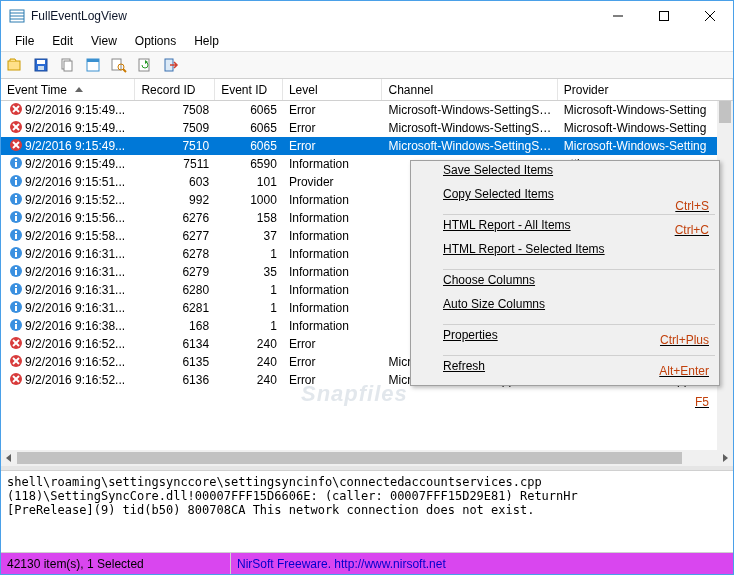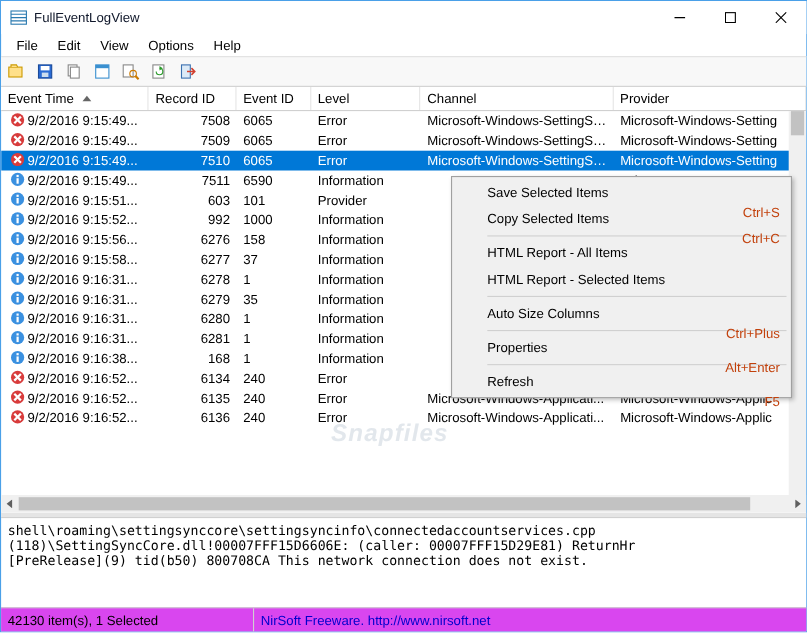--- a/index.html
+++ b/index.html
@@ -18,37 +18,37 @@
 .gridheader { display: flex; height: 22px; border-bottom: 1px solid #d0d0d0; background: #fff; }
 .gh { border-right: 1px solid #e5e5e5; padding: 3px 6px; color: #000; display: flex; align-items: center; gap: 4px; overflow: hidden; white-space: nowrap; }
 .gh.sorted::after { content: ''; width: 0; height: 0; border-left: 4px solid transparent; border-right: 4px solid transparent; border-bottom: 5px solid #666; margin-left: 4px; }
 .gridbody { flex: 1; overflow: hidden; position: relative; }
 .row { display: flex; height: 18px; align-items: center; }
 .row.selected { background: #0078d7; color: #fff; }
 .cell { padding: 1px 6px; overflow: hidden; white-space: nowrap; text-overflow: ellipsis; font-size: 12px; }
 .iconcell { width: 16px; height: 16px; margin-left: 2px; flex-shrink: 0; }
 .col-time { width: 135px; display: flex; align-items: center; }
 .col-rec { width: 80px; text-align: right; }
-.col-evt { width: 68px; }
+.col-evt { width: 68px; text-align: right; }
 .col-level { width: 100px; }
 .col-chan { width: 176px; }
 .col-prov { width: 176px; }
 .vscroll { position: absolute; right: 0; top: 0; width: 16px; height: 100%; background: #f0f0f0; }
 .vscroll .thumb { position: absolute; left: 2px; width: 12px; background: #c2c2c2; top: 0; height: 22px; }
 .hscroll { height: 16px; background: #f0f0f0; display: flex; align-items: center; }
 .hscroll .arrow { width: 16px; height: 16px; display: flex; align-items: center; justify-content: center; }
 .hscroll .track { flex: 1; height: 16px; position: relative; }
 .hscroll .thumbh { position: absolute; left: 0; top: 2px; height: 12px; width: 95%; background: #c2c2c2; }
 .splitter { height: 4px; background: #e5e5e5; cursor: ns-resize; }
 .details { height: 82px; padding: 4px 6px; font-family: Consolas, monospace; font-size: 12px; white-space: pre; overflow: hidden; border-top: 1px solid #d0d0d0; }
 .statusbar { height: 22px; border-top: 1px solid #d0d0d0; display: flex; align-items: center; background: #d946ef; }
 .statusbar .cell1 { width: 230px; padding-left: 6px; border-right: 1px solid #d0d0d0; height: 100%; display: flex; align-items: center; }
 .statusbar .cell2 { padding-left: 6px; color: #0000cc; height: 100%; display: flex; align-items: center; }
 .ctxmenu { position: absolute; left: 410px; top: 160px; width: 310px; background: #f0f0f0; border: 1px solid #a0a0a0; box-shadow: 2px 2px 4px rgba(0,0,0,0.25); padding: 2px; }
-.ctxitem { height: 24px; display: flex; align-items: center; padding: 0 8px 0 30px; position: relative; }
+.ctxitem { height: 24px; display: flex; align-items: flex-start; padding: 0 8px 0 30px; position: relative; text-decoration: underline; }
 .ctxitem .hotkey { margin-left: auto; color: #c2410c; margin-top: 36px; }
 .ctxsep { height: 1px; background: #d0d0d0; margin: 3px 2px 3px 30px; }
 .watermark { position: absolute; left: 300px; top: 280px; font-size: 22px; color: rgba(140,160,180,0.25); font-weight: bold; letter-spacing: 1px; pointer-events: none; z-index: 0; font-style: italic; }
 </style>
 </head>
 <body>
 
 <div class="window">
   <div class="titlebar">
     <span class="appicon">
@@ -428,20 +428,23 @@
       </div>
       <div class="ctxsep"></div>
       <div class="ctxitem">
         <span>HTML Report - All Items</span>
       </div>
       <div class="ctxitem">
         <span>HTML Report - Selected Items</span>
       </div>
       <div class="ctxsep"></div>
       <div class="ctxitem">
+        <span>Choose Columns</span>
+      </div>
+      <div class="ctxitem">
         <span>Auto Size Columns</span>
         <span class="hotkey">Ctrl+Plus</span>
       </div>
       <div class="ctxsep"></div>
       <div class="ctxitem">
         <span>Properties</span>
         <span class="hotkey">Alt+Enter</span>
       </div>
       <div class="ctxsep"></div>
       <div class="ctxitem">

